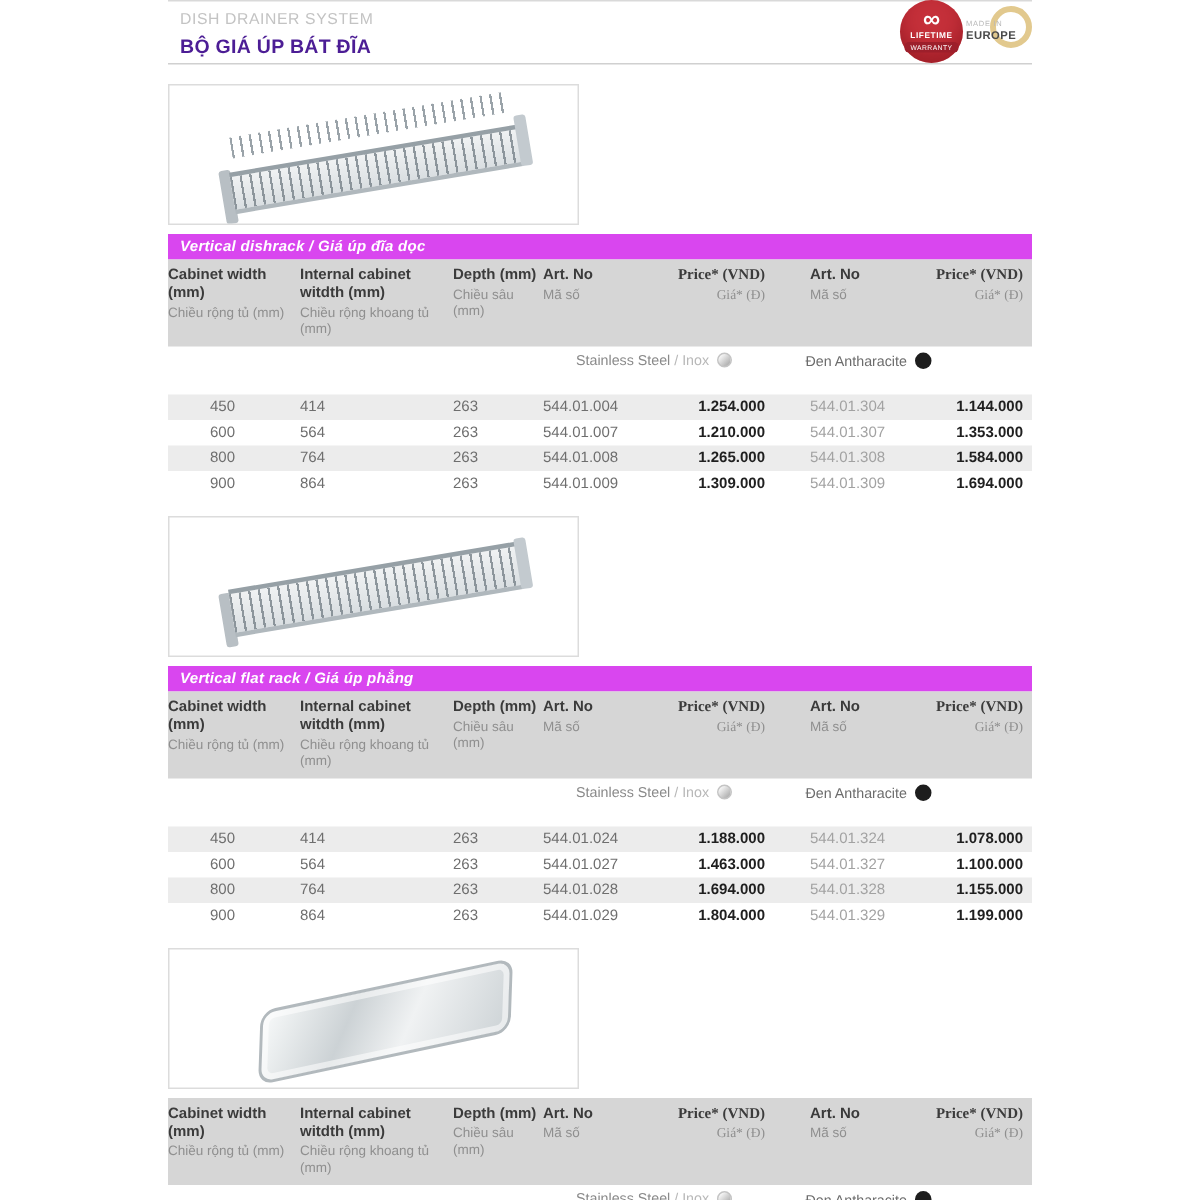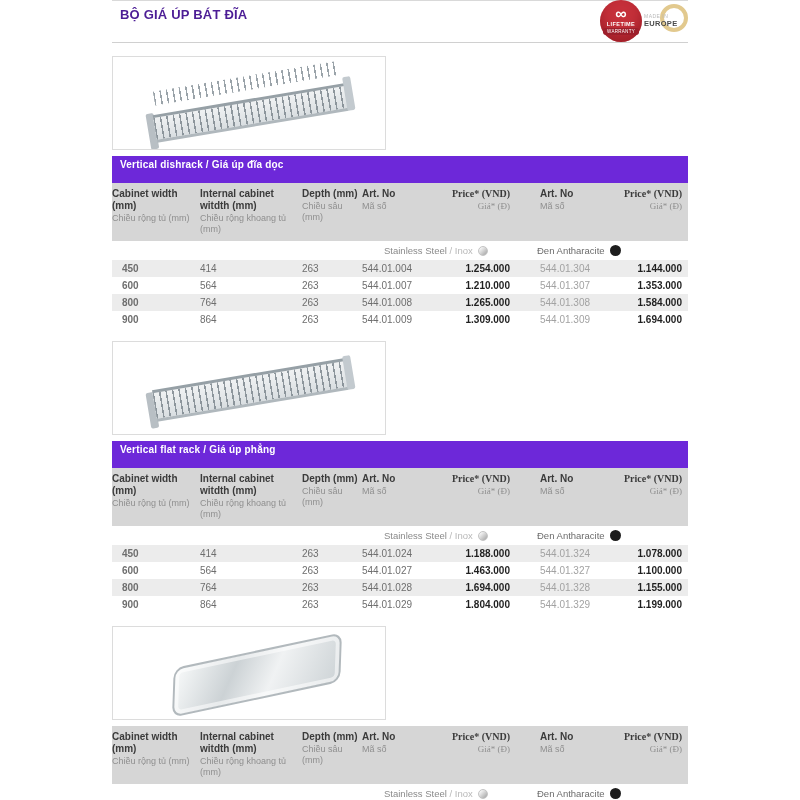--- a/index.html
+++ b/index.html
@@ -74,58 +74,59 @@
   .tray {
     position:absolute; left:58px; top:24px; width:172px; height:48px;
     transform:rotate(-12deg) skewX(-14deg);
     border-radius:10px;
     background: linear-gradient(115deg,#f8fafa 0%, #ccd2d5 35%, #f0f2f3 60%, #cdd3d6 100%);
     border:2px solid #b2b9bd;
     box-shadow: inset 0 0 0 4px rgba(255,255,255,.55);
   }
 
   .section-bar {
-    height:27px; line-height:17px; background:#6d28d9; color:#ffffff;
-    font-size:10px; font-weight:bold; padding-left:8px; letter-spacing:.2px;
+    height:17px; line-height:17px; background:#d946ef; color:#ffffff;
+    font-size:10px; font-weight:bold; padding-left:8px; letter-spacing:.2px;font-style:italic;
   }
 
   table.spec { border-collapse:collapse; table-layout:fixed; width:576px; }
   table.spec col.w1{width:88px;} table.spec col.w2{width:102px;} table.spec col.w3{width:60px;}
   table.spec col.w4{width:78px;} table.spec col.w5{width:70px;} table.spec col.w6{width:108px;}
   table.spec col.w7{width:70px;}
 
   thead th { background:#d6d6d6; text-align:left; vertical-align:top; padding:5px 0 6px 0; font-weight:normal; }
   thead th.c1 { padding-left:0; }
   thead th.c6 { padding-left:30px; }
   thead th.c5, thead th.c7 { text-align:right;font-family:Liberation Serif, serif; }
   thead th.c7 { padding-right:6px; }
   .h-en { font-size:10px; font-weight:bold; color:#3b3b3b; line-height:12px; }
   .h-vn { font-size:9px; color:#8f8f8f; line-height:11px; margin-top:1px; }
 
-  .finish-row { position:relative; height:19px; }
+  .finish-row { position:relative; height:32px; }
   .finish-stainless { position:absolute; left:272px; top:4px; font-size:9.5px; color:#8a8a8a; white-space:nowrap; }
   .finish-stainless .alt { color:#b8b8b8; }
   .finish-anthracite { position:absolute; left:408px; top:4px; font-size:9.5px; color:#6c6c6c; white-space:nowrap;margin-left:17px; }
   .dot { display:inline-block; border-radius:50%; vertical-align:-2px; margin-left:5px; }
   .dot.steel { width:10px; height:10px; background:linear-gradient(135deg,#f2f2f2 20%,#b5b5b5 80%); border:1px solid #c4c4c4; }
   .dot.black { width:11px; height:11px; background:#1d1d1d; }
 
   tbody td { height:17px; font-size:10px; color:#6e6e6e; padding:0; }
   tbody tr:nth-child(odd) { background:#ececec; }
-  tbody td.c1 { padding-left:10px;font-weight:bold; }
+  tbody td.c1 { padding-left:28px; }
   tbody td.c5, tbody td.c7 { text-align:right; font-weight:bold; color:#1f1f1f; }
   tbody td.c7 { padding-right:6px; }
   tbody td.c6 { padding-left:30px; color:#a2a2a2; }
 </style>
 </head>
 <body>
 
 <div class="page">
 
   <div class="page-header">
+    <div class="category-label">DISH DRAINER SYSTEM</div>
     <div class="page-title">BỘ GIÁ ÚP BÁT ĐĨA</div>
     <div class="badges">
       <div class="lifetime-badge">
         <div class="inf">∞</div>
         <div class="l1">LIFETIME</div>
         <div class="l2">WARRANTY</div>
       </div>
       <div class="europe-badge">
         <div class="gold-ring"></div>
         <div class="txt">

